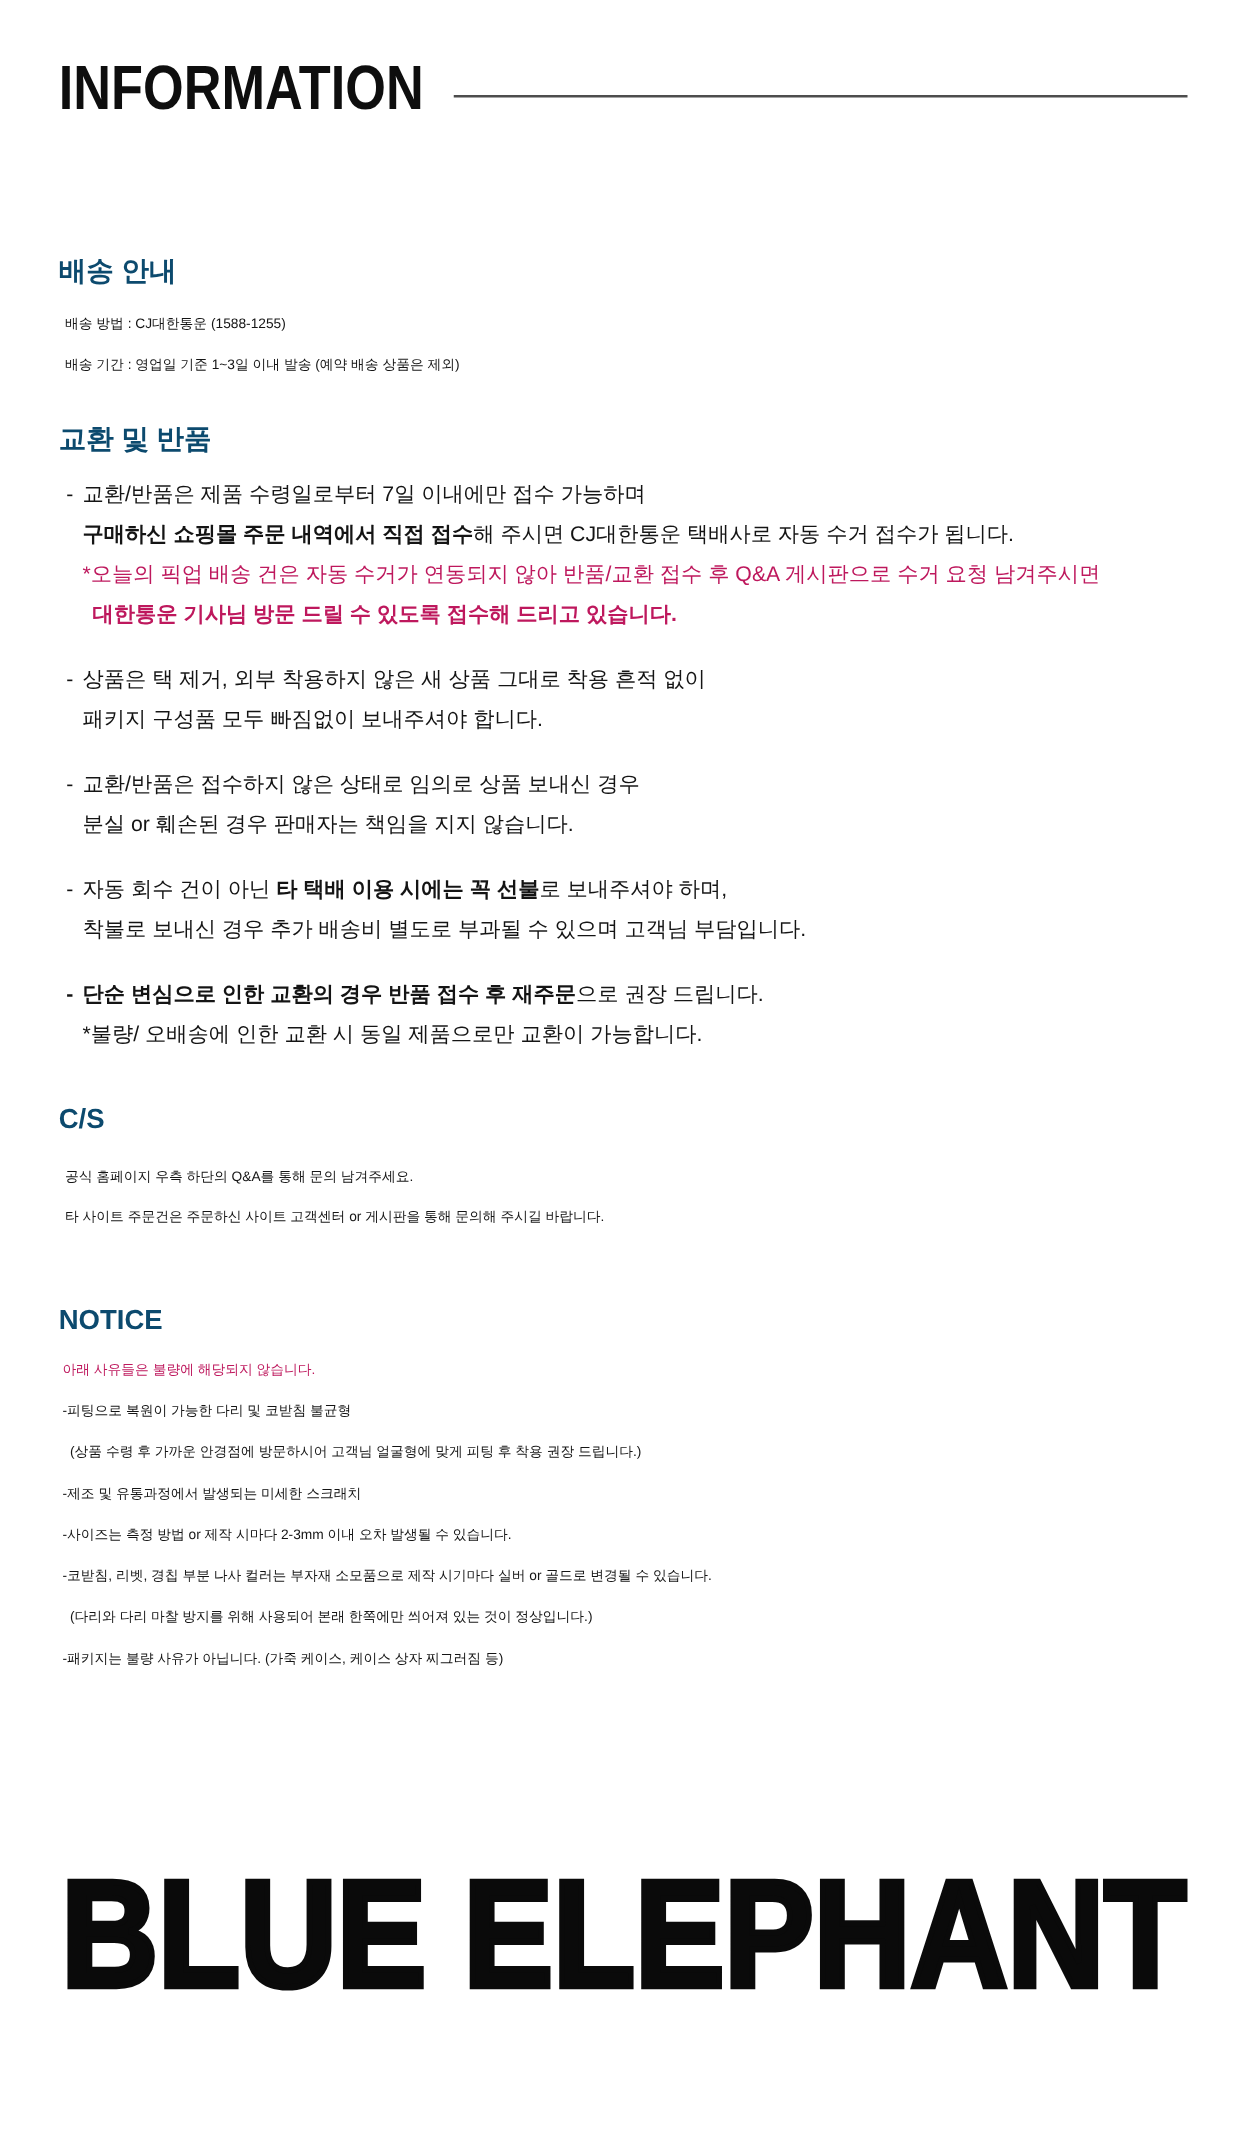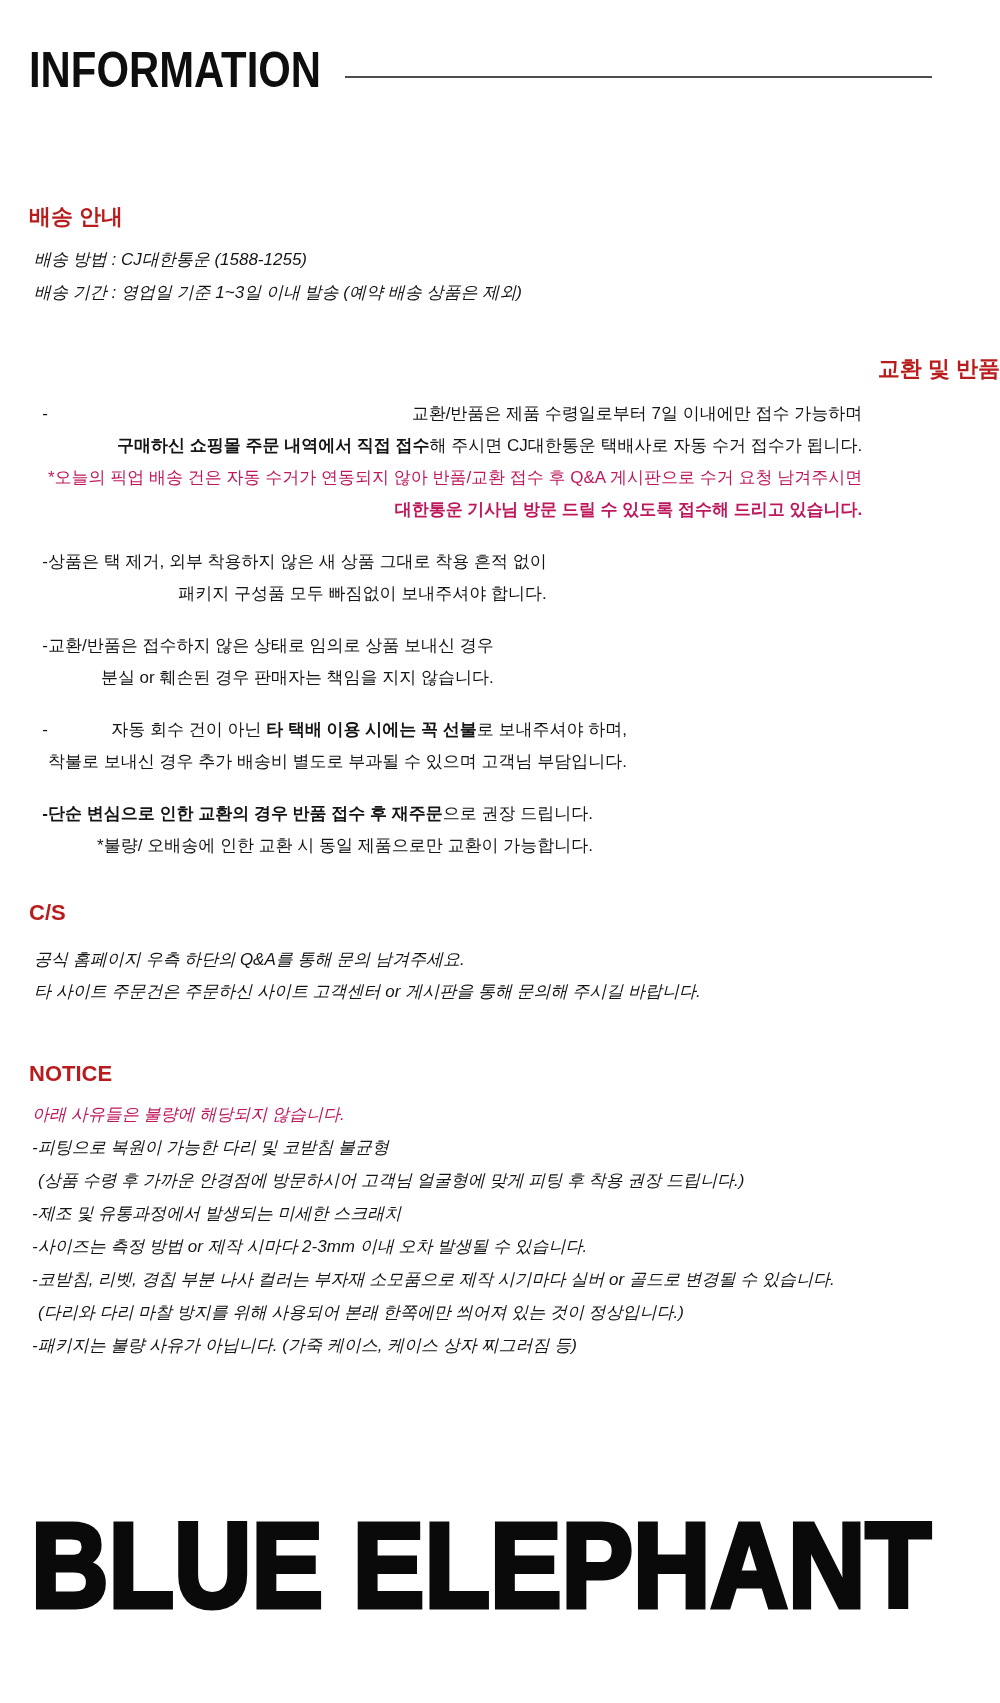--- a/index.html
+++ b/index.html
@@ -5,36 +5,36 @@
   * { box-sizing: border-box; margin: 0; padding: 0; }
   html, body { background: #ffffff; }
   .page {
     position: relative;
     width: 1000px;
     height: 1703px;
     background: #ffffff;
     overflow: hidden;
     font-family: "Liberation Sans", "DejaVu Sans", sans-serif;
     color: #141414;
-    padding: 44px 0 0 29px;
+    padding: 44px 0 0 47px;
   }
   
   .title-row { display: flex; align-items: flex-start; width: 903px; }
   .title-svg { flex: none; display: block; }
   .title-rule { flex: 1; height: 2px; background: #4d4d4d; margin-top: 32px; margin-left: 16px; }
   
-  h2 { font-size: 22px; line-height: 28px; font-weight: 700; color: #b91c1c; }
-  .line { font-size: 17px; line-height: 33px; white-space: nowrap; font-style: italic; }
+  h2 { font-size: 22px; line-height: 28px; font-weight: 700; color: #0c4a6e; }
+  .line { font-size: 11px; line-height: 33px; white-space: nowrap; }
   .b { font-weight: 700; }
   .red { color: #be185d; }
   
   .sec-shipping { margin-top: 105px; }
   .sec-shipping .body { margin-top: 12px; padding-left: 5px; }
   
-  .sec-exchange { margin-top: 46px; text-align: right; }
+  .sec-exchange { margin-top: 28px; }
   .bullets { margin-top: 15px; }
   .bullet { display: flex; align-items: flex-start; }
   .bullet + .bullet { margin-top: 20px; }
   .dash { flex: none; width: 19px; padding-left: 6px; font-size: 17px; line-height: 32px; }
   .bullet-body p { font-size: 17px; line-height: 32px; white-space: nowrap; }
   .bullet-body .indent2 { padding-left: 8px; font-weight: bold; }
   
   .sec-cs { margin-top: 37px; }
   .sec-cs .body { margin-top: 17px; padding-left: 5px; }
   .sec-cs .line { line-height: 32px; }

